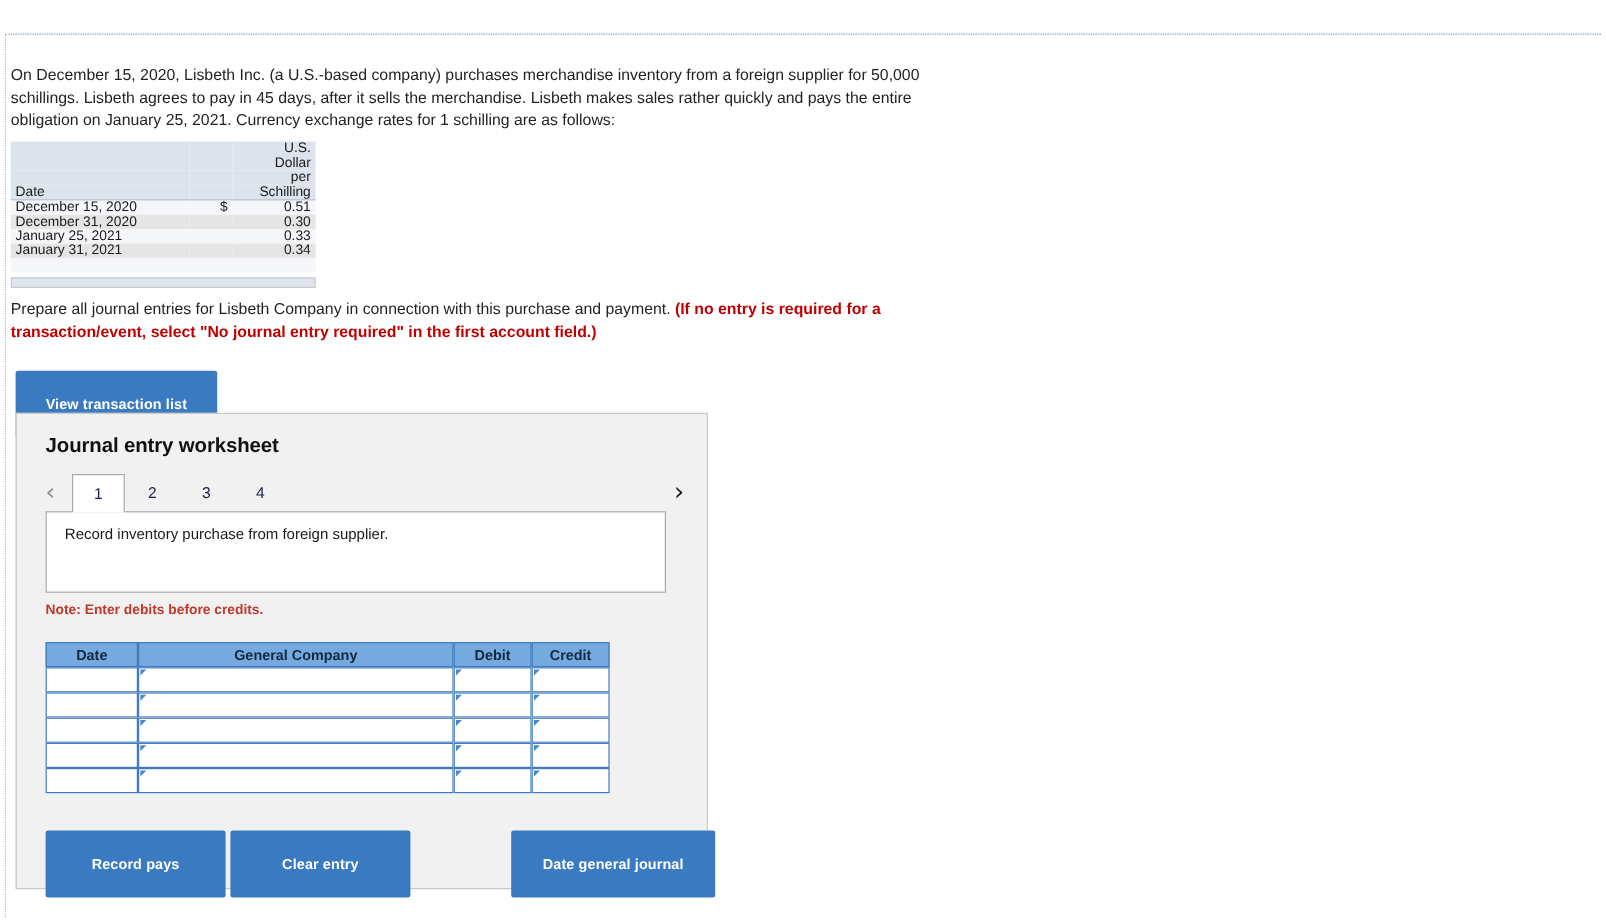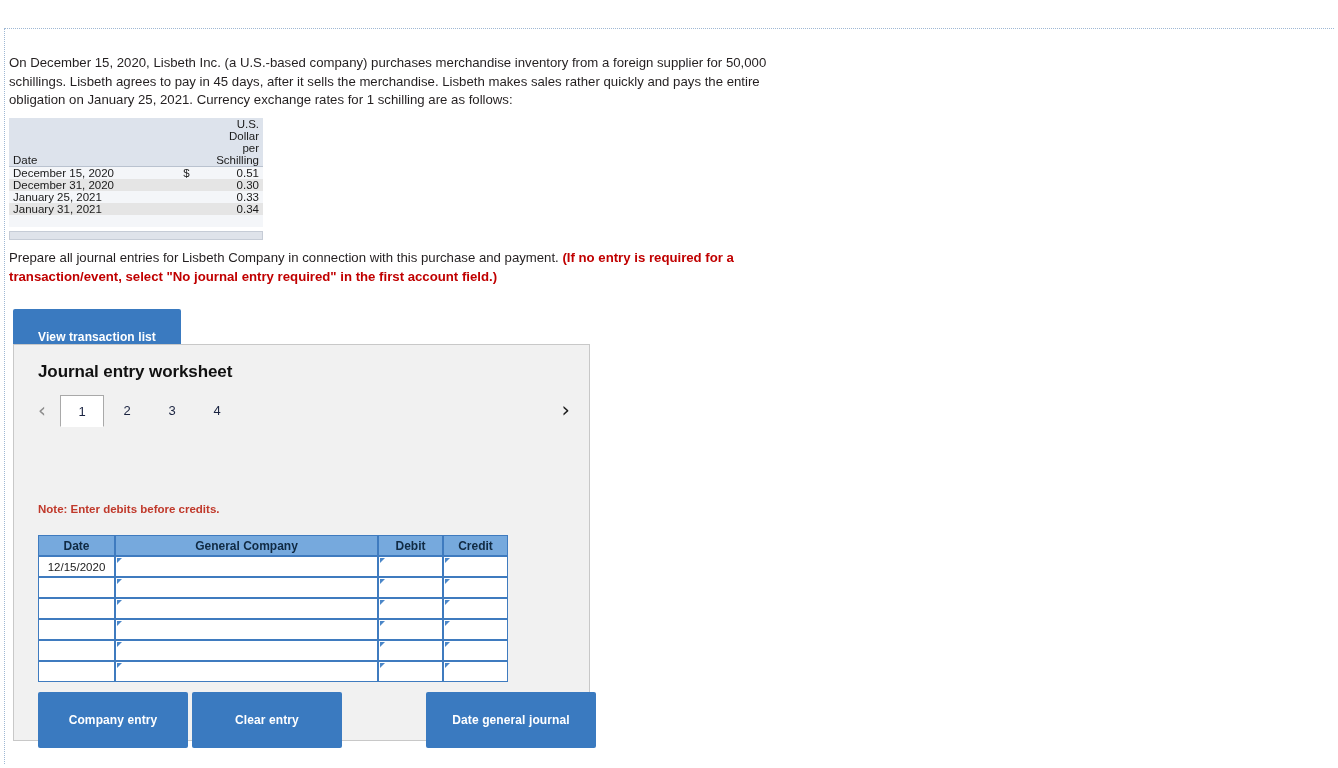--- a/index.html
+++ b/index.html
@@ -337,20 +337,23 @@
 
   <div id="tabs-row">
     <div class="chev" id="tab-prev">‹</div>
     <div class="tab active" style="left:22px;">1</div>
     <div class="tab" style="left:67px;">2</div>
     <div class="tab" style="left:112px;">3</div>
     <div class="tab" style="left:157px;">4</div>
     <div class="chev" id="tab-next">›</div>
   </div>
 
+  <div id="description-box">
+    <div id="description-text">Record inventory purchase from foreign supplier.</div>
+  </div>
 
   <div id="note-text">Note: Enter debits before credits.</div>
 
   <div id="journal-table-wrap">
     <table class="journal">
       <colgroup>
         <col class="c-date">
           <col class="c-gj">
           <col class="c-debit">
           <col class="c-credit">
@@ -358,26 +361,20 @@
       <thead>
         <tr>
           <th>Date</th>
           <th>General Company</th>
           <th>Debit</th>
           <th>Credit</th>
         </tr>
       </thead>
       <tbody>
         <tr>
-          <td class="jr-date">12/15/2020</td>
-          <td class="jr-input"></td>
-          <td class="jr-input"></td>
-          <td class="jr-input"></td>
-        </tr>
-        <tr>
           <td class="jr-date"></td>
           <td class="jr-input"></td>
           <td class="jr-input"></td>
           <td class="jr-input"></td>
         </tr>
         <tr>
           <td class="jr-date"></td>
           <td class="jr-input"></td>
           <td class="jr-input"></td>
           <td class="jr-input"></td>
@@ -397,17 +394,17 @@
         <tr>
           <td class="jr-date"></td>
           <td class="jr-input"></td>
           <td class="jr-input"></td>
           <td class="jr-input"></td>
         </tr>
       </tbody>
     </table>
   </div>
 
-  <div class="btn" id="record-entry">Company entry</div>
+  <div class="btn" id="record-entry">Record pays</div>
   <div class="btn" id="clear-entry">Clear entry</div>
   <div class="btn" id="view-general-journal">Date general journal</div>
 
 </div>
 
 </body></html>

